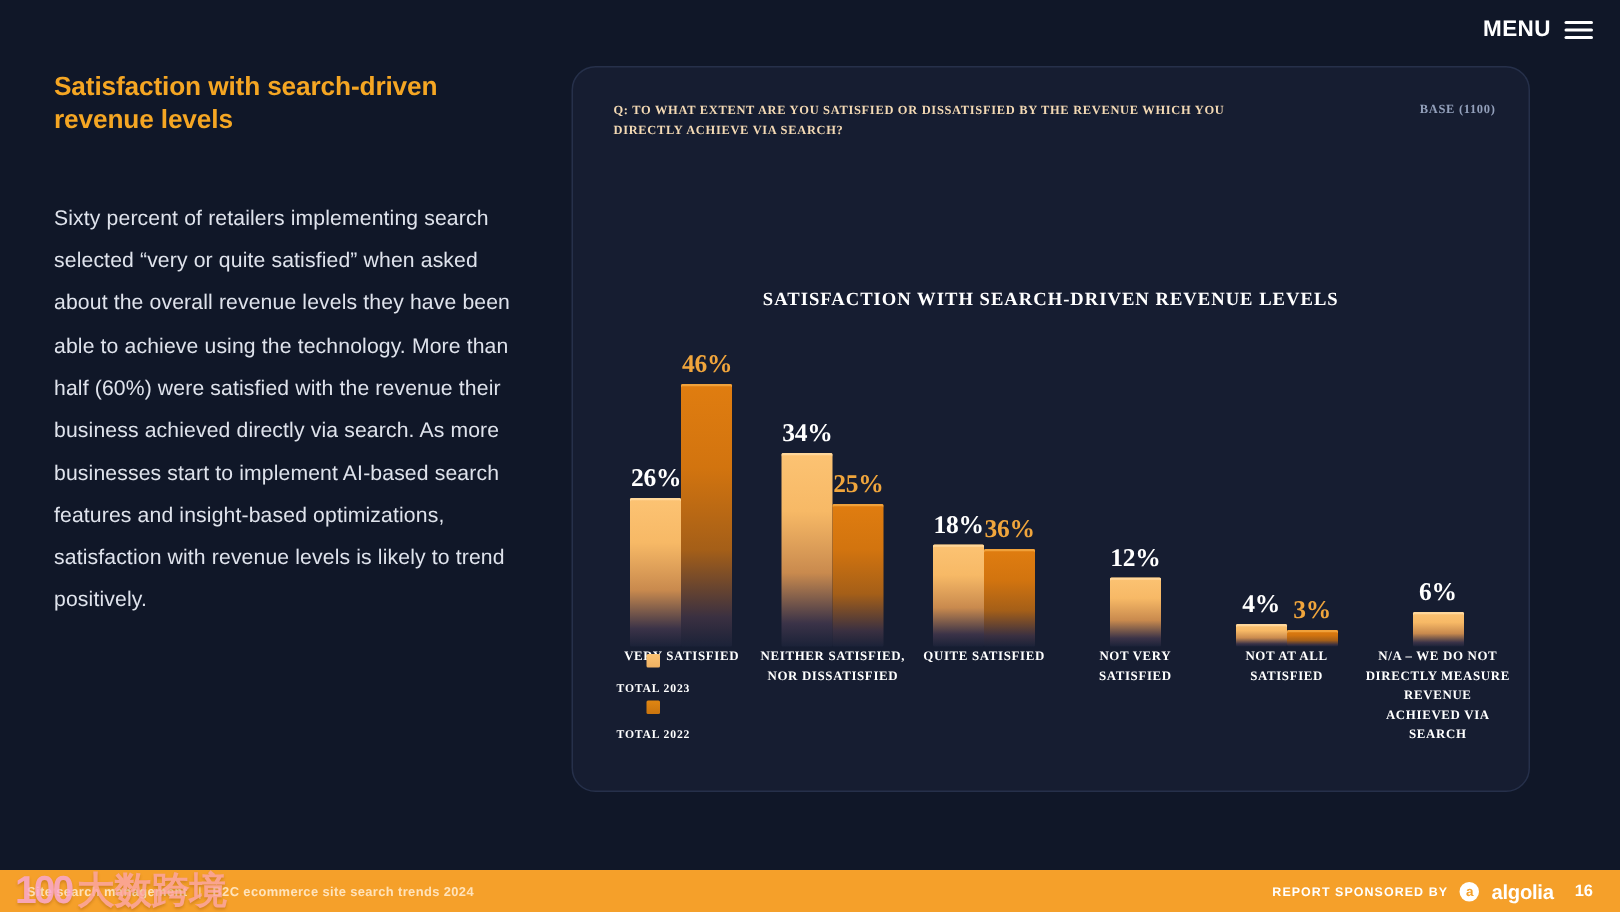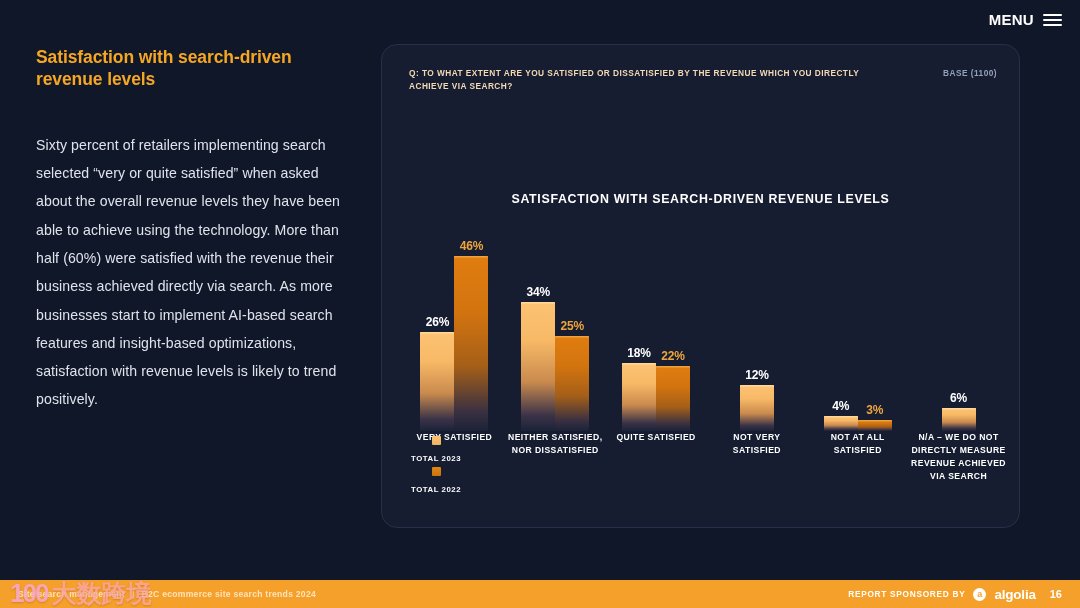--- a/index.html
+++ b/index.html
@@ -42,20 +42,21 @@
     letter-spacing: .1px;
   }
 
   
   .panel {
     position: absolute; left: 381px; top: 44px;
     width: 639px; height: 484px;
     background: #161d31;
     border: 1px solid #26304a;
     border-radius: 16px;
+    font-family: Liberation Serif, serif;
   }
   .panel-head {
     position: absolute; left: 27px; top: 22px; right: 22px;
     display: flex; justify-content: space-between; align-items: flex-start;
   }
   .q-text {
     max-width: 455px;
     color: #f3d9b4;
     font-size: 8.3px; font-weight: 700;
     letter-spacing: .055em; line-height: 1.62;
@@ -111,21 +112,21 @@
   }
   .bar.y2022 {
     background: linear-gradient(180deg,
         #e07d10 0%, #d2740f 32%, #a55f18 63%, #3a3041 89%, #1b2238 100%);
     box-shadow: inset 0 1.5px 0 0 #f0a13a;
   }
   .val {
     position: absolute; bottom: 100%; left: 50%;
     transform: translateX(-50%);
     margin-bottom: 3px;
-    font-size: 12px; font-weight: 700;
+    font-size: 17px; font-weight: 700;
     white-space: nowrap;
     letter-spacing: -.2px;
   }
   .val.y2023 { color: #ffffff; text-align: center; }
   .val.y2022 { color: #f0a53c; }
 
   .cat-labels {
     position: absolute; left: 22px; right: 10px; top: 386px;
     display: flex;
   }
@@ -262,21 +263,21 @@
             </div>
           </div>
           <div class="group">
             <div class="bar-wrap">
               <div class="bar y2023" style="height: 68.4px; padding-left: 16px;">
                 <span class="val y2023">18%</span>
               </div>
             </div>
             <div class="bar-wrap">
               <div class="bar y2022" style="height: 64.6px;">
-                <span class="val y2022">22%</span>
+                <span class="val y2022">36%</span>
               </div>
             </div>
           </div>
           <div class="group">
             <div class="bar-wrap">
               <div class="bar y2023" style="height: 45.6px; margin-top: 16px;">
                 <span class="val y2023">12%</span>
               </div>
             </div>
           </div>

